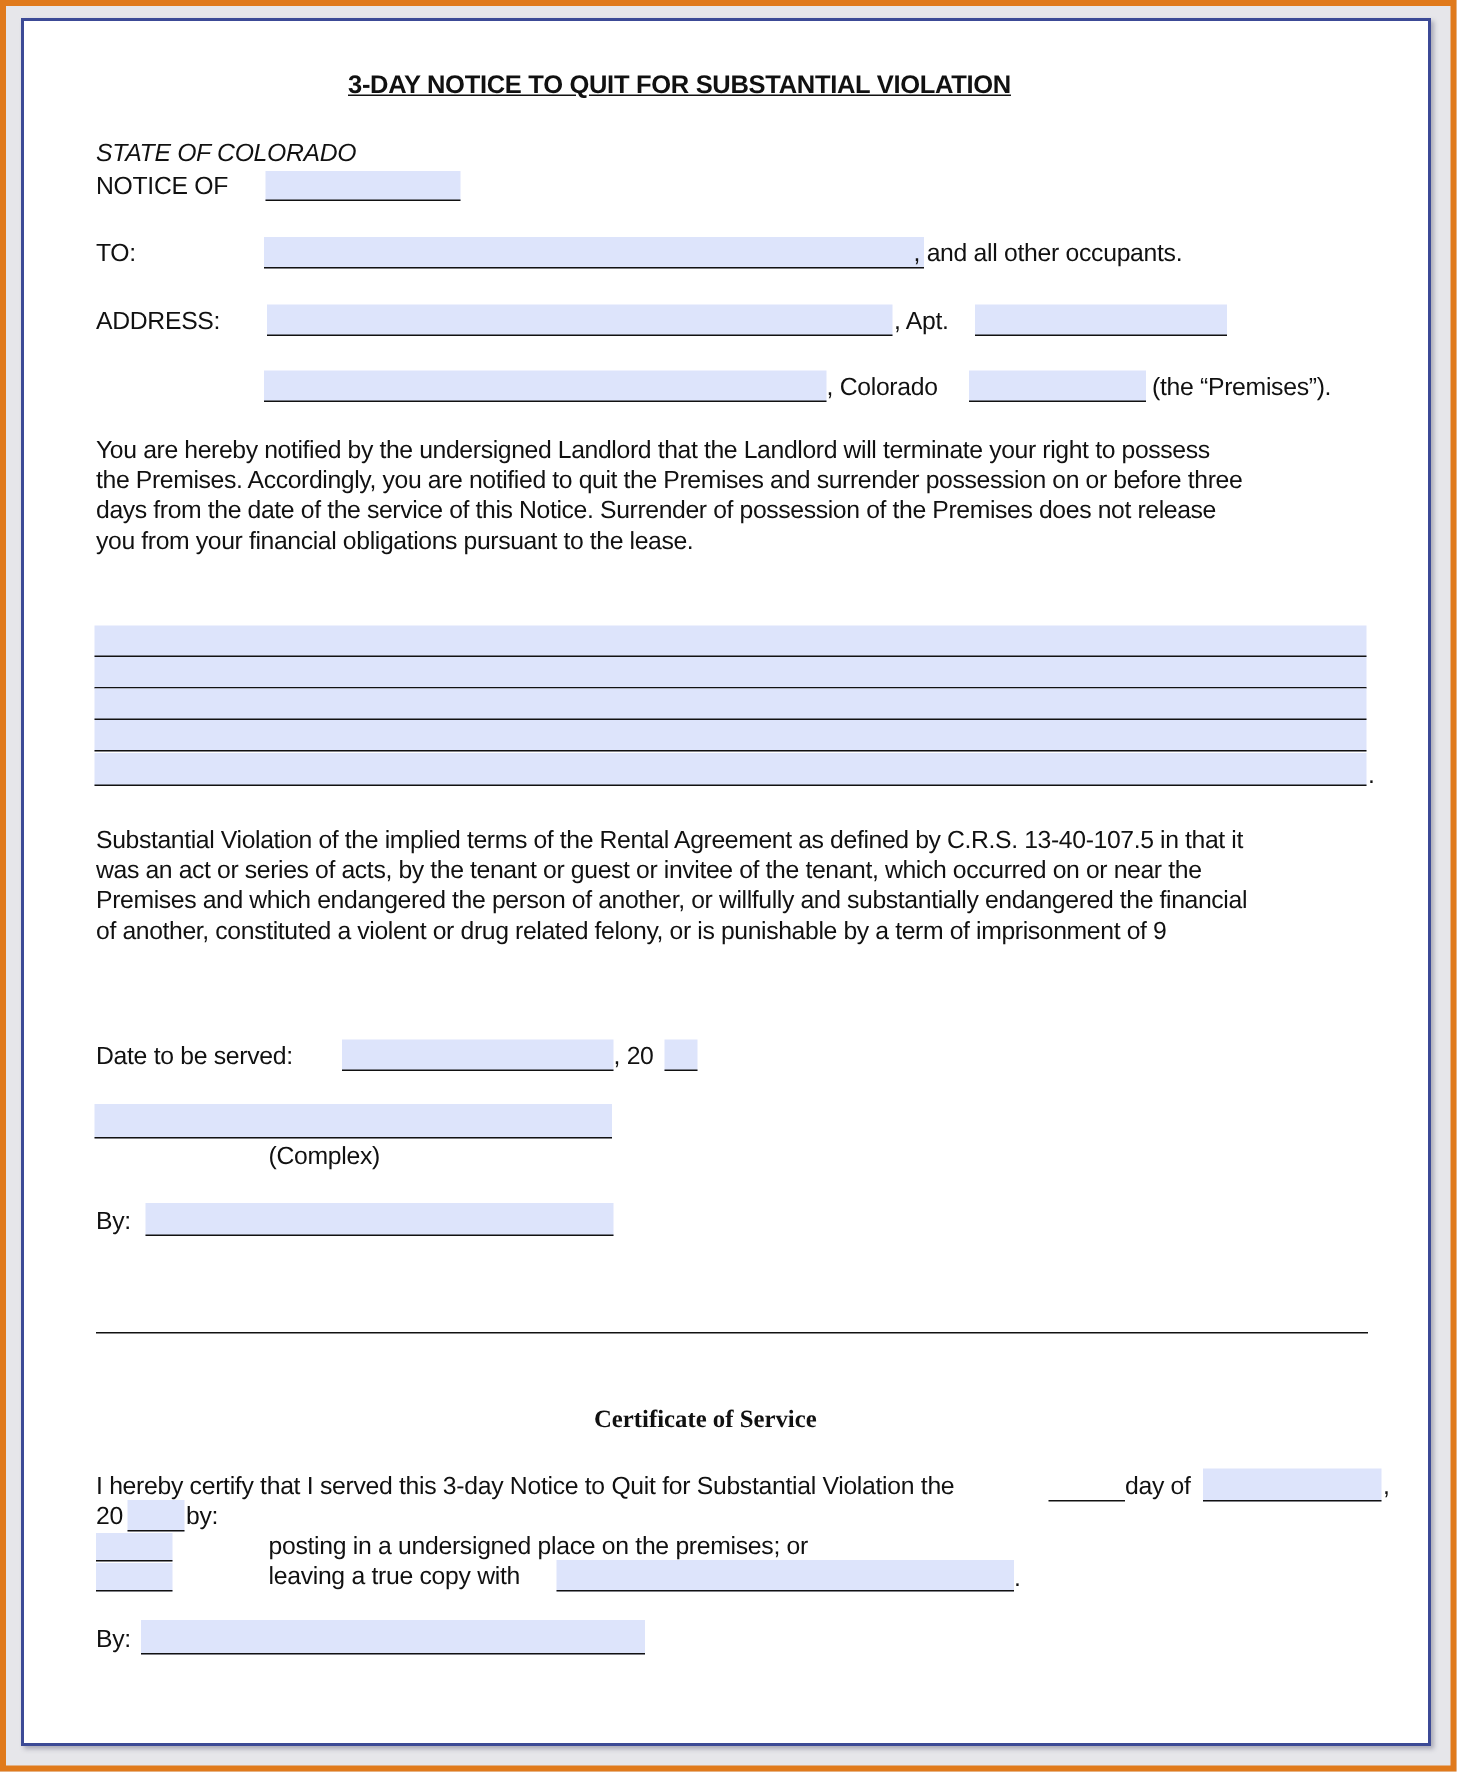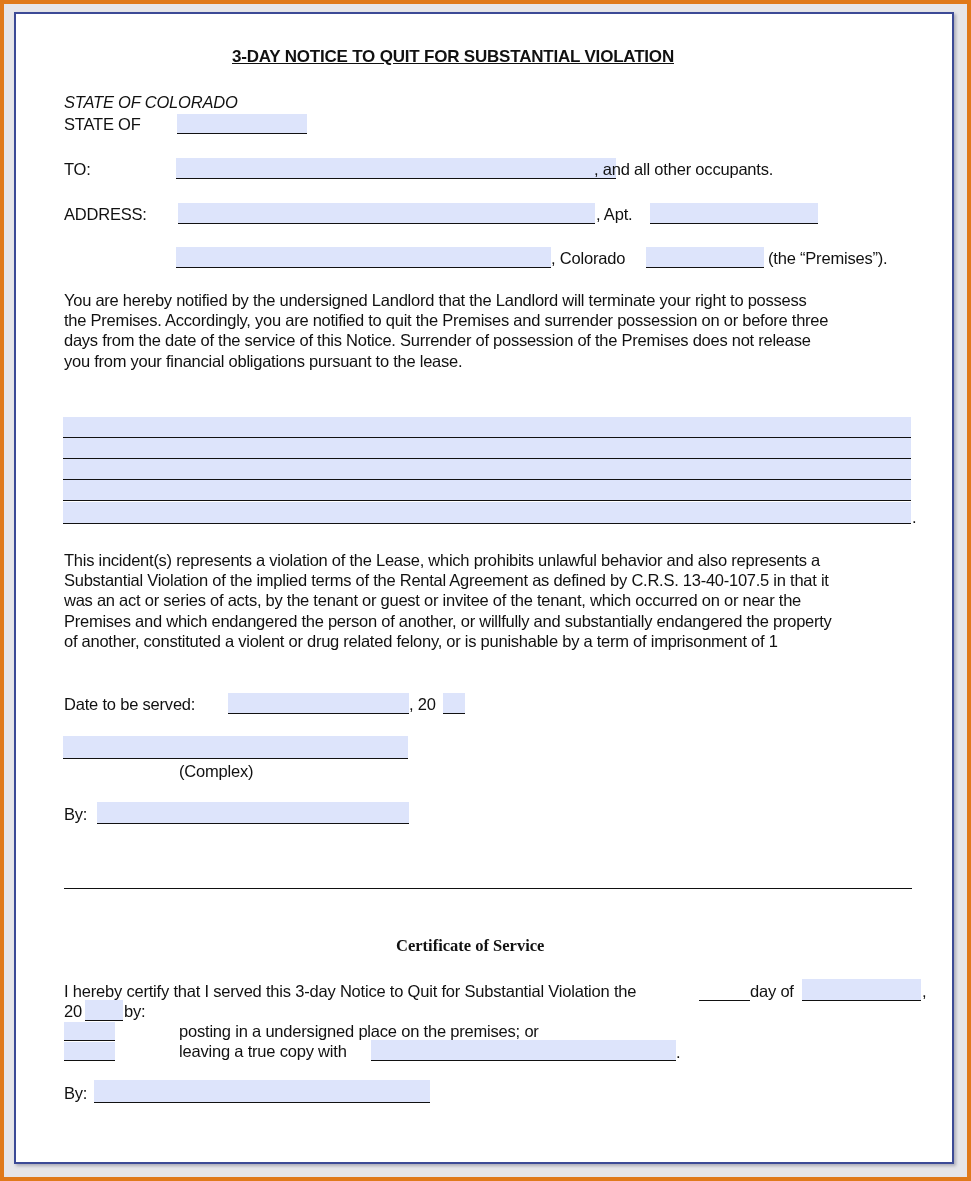--- a/index.html
+++ b/index.html
@@ -73,26 +73,26 @@
 </head>
 <body>
 
 <div class="frame-outer"></div>
 
 <div class="page">
 
   <div class="abs title" style="left:216px; top:33px;text-align:right;">3-DAY NOTICE TO QUIT FOR SUBSTANTIAL VIOLATION</div>
 
   <div class="abs txt" style="left:48px; top:78px;font-style:italic;">STATE OF COLORADO</div>
-  <div class="abs txt" style="left:48px; top:100px;">STATE OF</div>
+  <div class="abs txt" style="left:48px; top:100px;">NOTICE OF</div>
   <div class="field" style="left:161px; top:100px; width:130px; height:20px;"></div>
 
   <div class="abs txt" style="left:48px; top:145px;">TO:</div>
   <div class="field" style="left:160px; top:144px; width:440px; height:21px;"></div>
-  <div class="abs txt" style="left:578px; top:145px;">, and all other occupants.</div>
+  <div class="abs txt" style="left:593px; top:145px;">, and all other occupants.</div>
 
   <div class="abs txt" style="left:48px; top:190px;">ADDRESS:</div>
   <div class="field" style="left:162px; top:189px; width:417px; height:21px;"></div>
   <div class="abs txt" style="left:580px; top:190px;">, Apt.</div>
   <div class="field" style="left:634px; top:189px; width:168px; height:21px;"></div>
 
   <div class="field" style="left:160px; top:233px; width:375px; height:21px;"></div>
   <div class="abs txt" style="left:535px; top:234px;">, Colorado</div>
   <div class="field" style="left:630px; top:233px; width:118px; height:21px;"></div>
   <div class="abs txt" style="left:752px; top:234px;">(the “Premises”).</div>
@@ -105,25 +105,24 @@
   </div>
 
   <div class="field" style="left:47px; top:403px; width:848px; height:21px;"></div>
   <div class="field" style="left:47px; top:424px; width:848px; height:21px;"></div>
   <div class="field" style="left:47px; top:445px; width:848px; height:21px;"></div>
   <div class="field" style="left:47px; top:466px; width:848px; height:21px;"></div>
   <div class="field" style="left:47px; top:488px; width:848px; height:22px;"></div>
   <div class="abs txt" style="left:896px; top:493px;">.</div>
 
   <div class="para" style="left:48px; top:536px;">
-    <div>This incident(s) represents a violation of the Lease, which prohibits unlawful behavior and also represents a</div>
     <div>Substantial Violation of the implied terms of the Rental Agreement as defined by C.R.S. 13-40-107.5 in that it</div>
     <div>was an act or series of acts, by the tenant or guest or invitee of the tenant, which occurred on or near the</div>
-    <div>Premises and which endangered the person of another, or willfully and substantially endangered the property</div>
-    <div>of another, constituted a violent or drug related felony, or is punishable by a term of imprisonment of 1</div>
+    <div>Premises and which endangered the person of another, or willfully and substantially endangered the financial</div>
+    <div>of another, constituted a violent or drug related felony, or is punishable by a term of imprisonment of 9</div>
   </div>
 
   <div class="abs txt" style="left:48px; top:680px;">Date to be served:</div>
   <div class="field" style="left:212px; top:679px; width:181px; height:21px;"></div>
   <div class="abs txt" style="left:393px; top:680px;">, 20</div>
   <div class="field" style="left:427px; top:679px; width:22px; height:21px;"></div>
 
   <div class="field" style="left:47px; top:722px; width:345px; height:23px;"></div>
   <div class="abs txt" style="left:163px; top:747px;">(Complex)</div>
 

